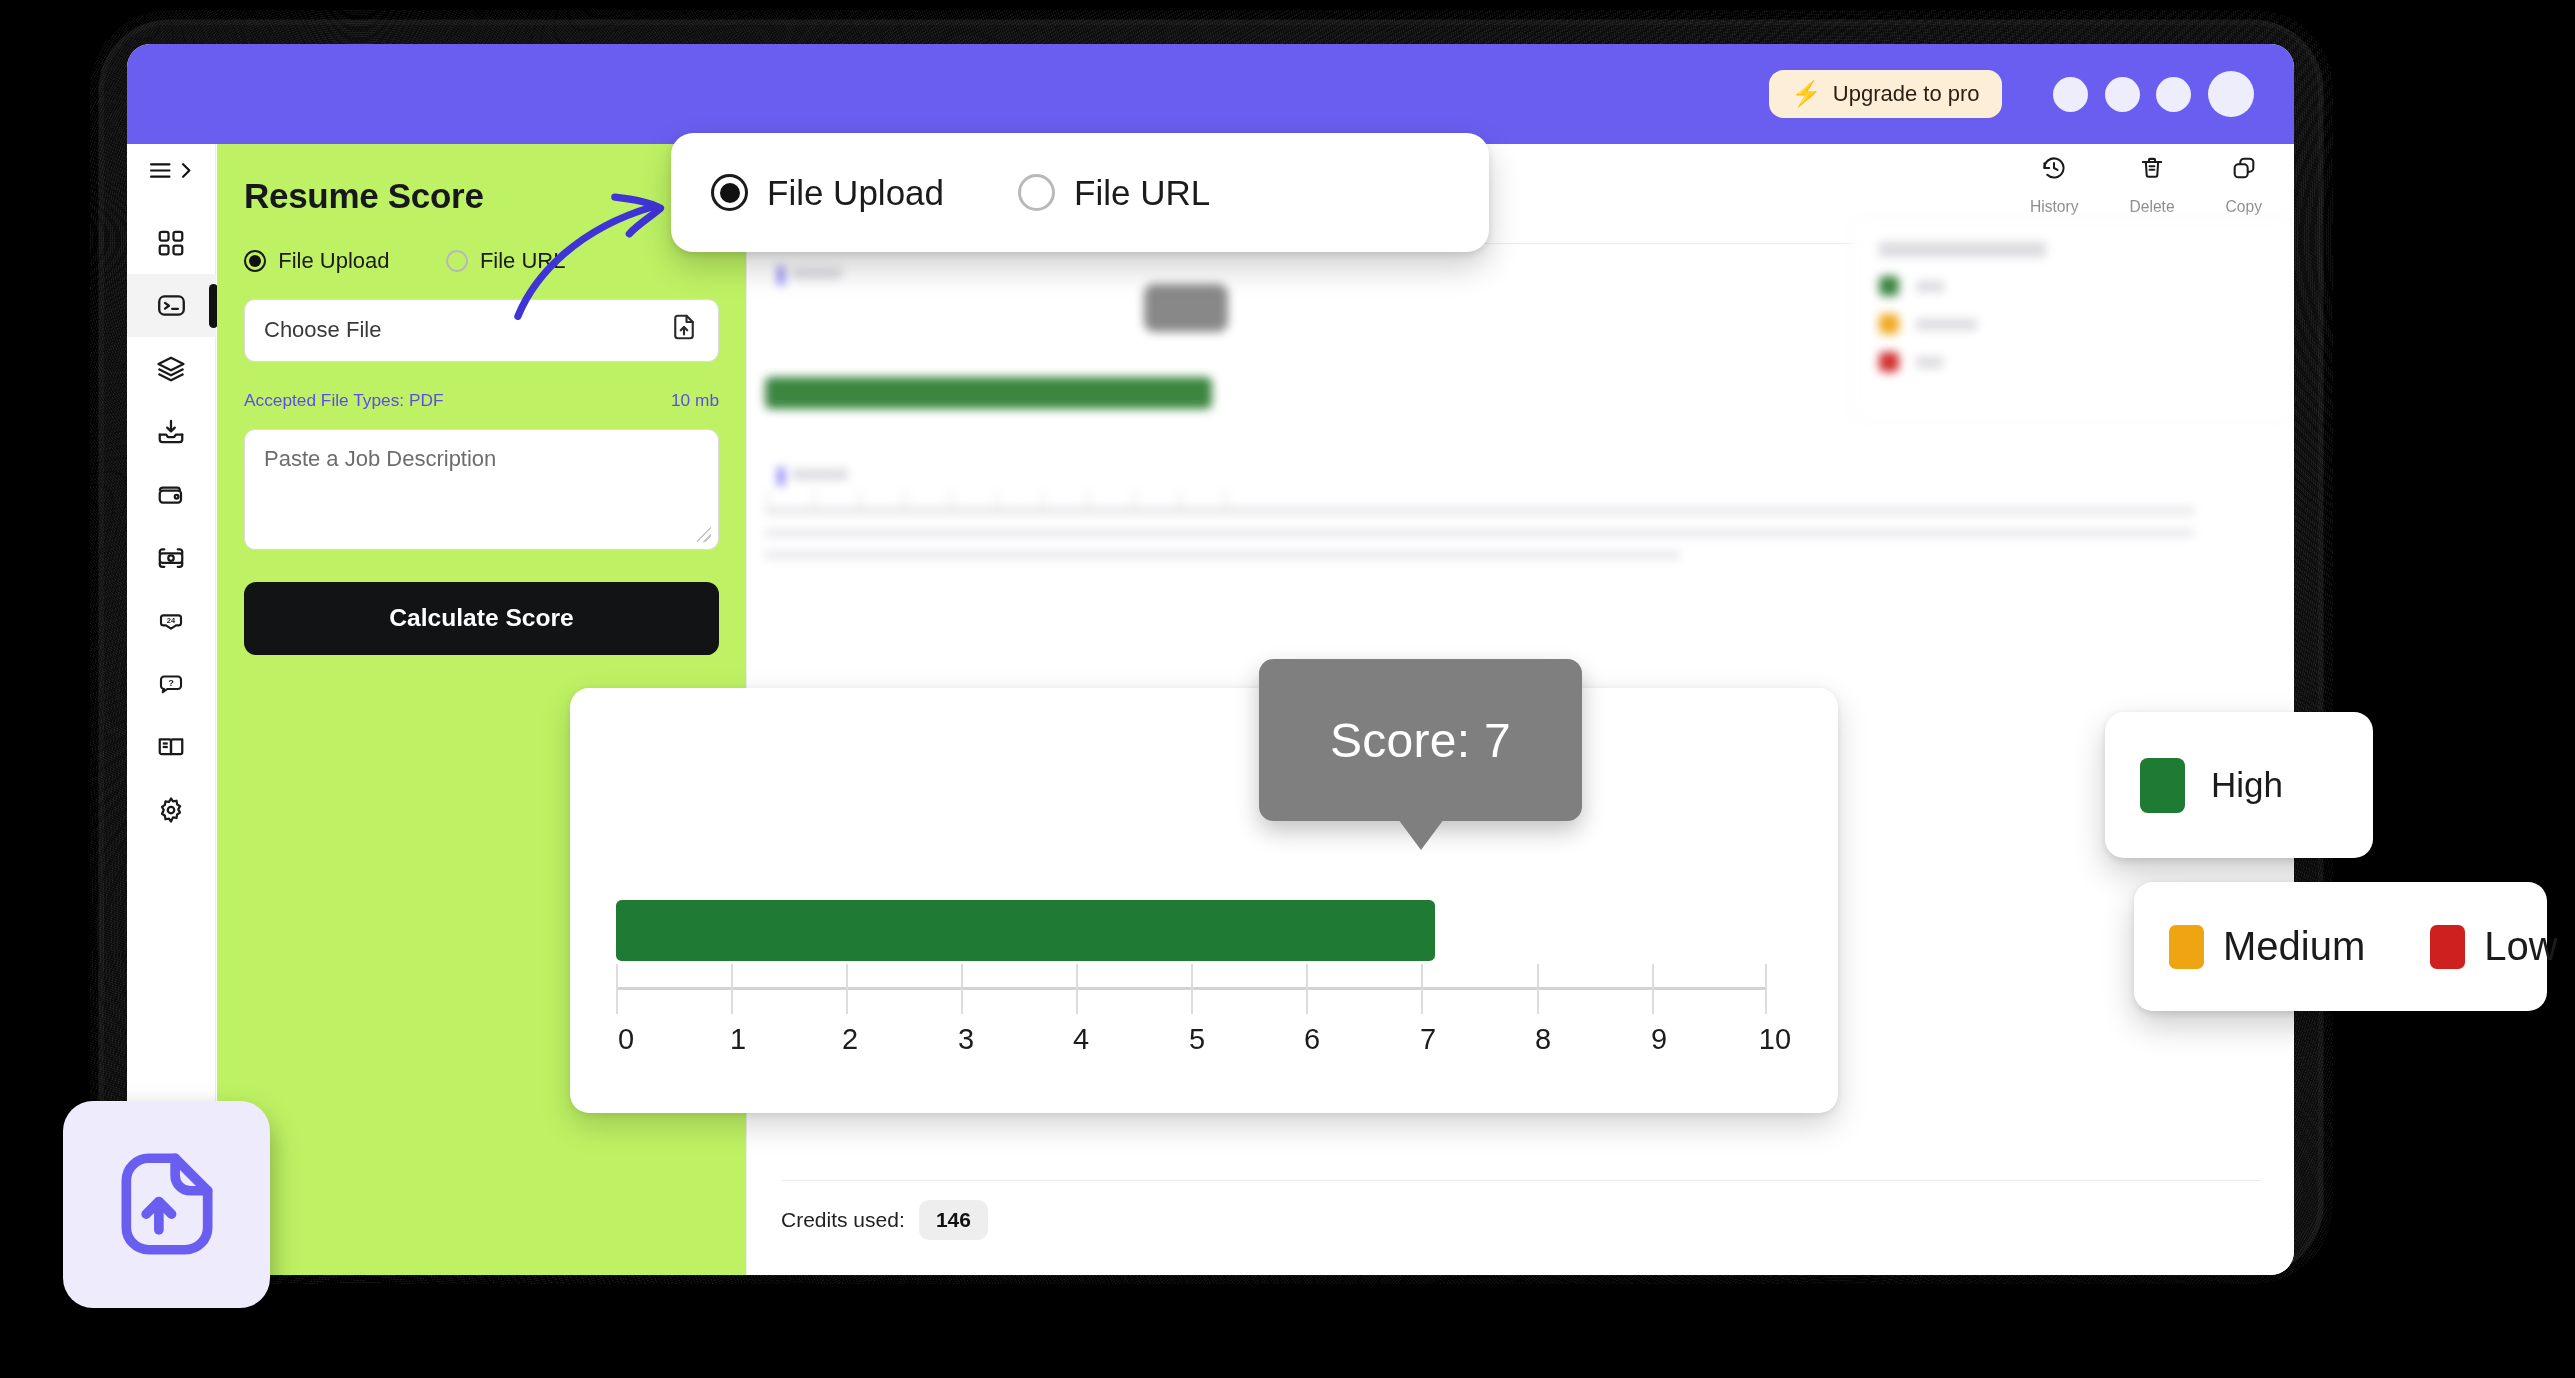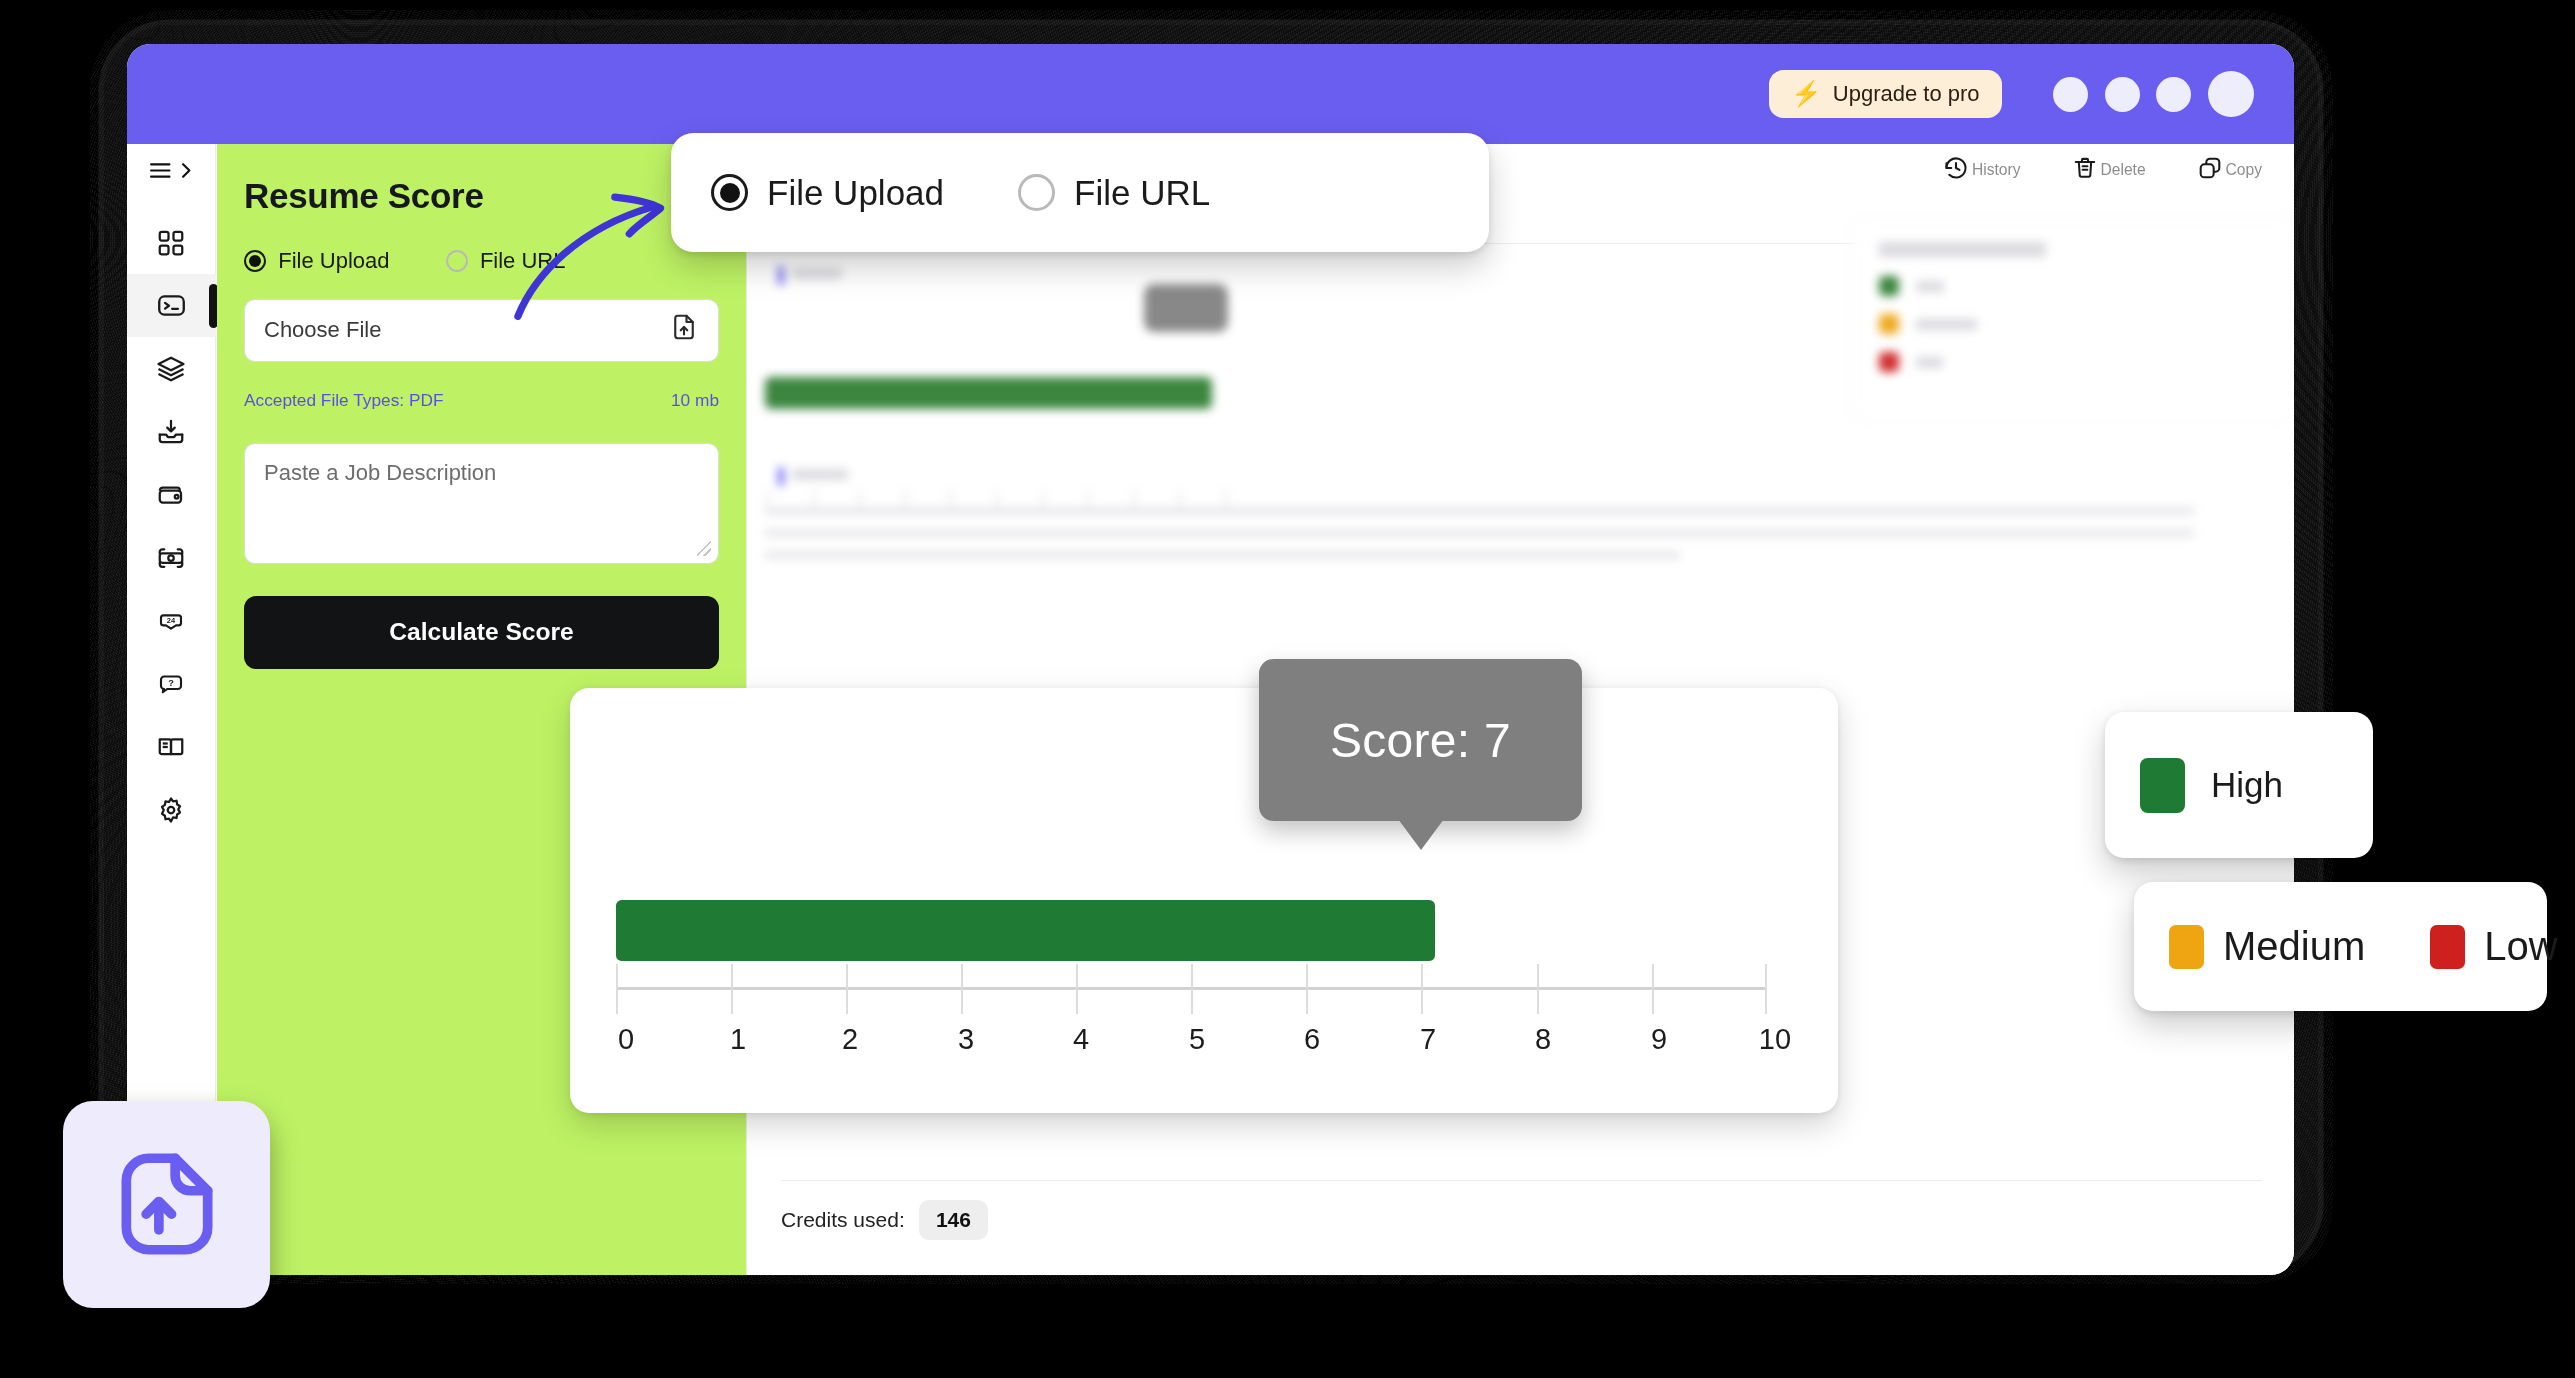--- a/index.html
+++ b/index.html
@@ -96,21 +96,21 @@
   .rdot i { display:block; width: 12.3px; height:12.3px; border-radius:50%; background:#111; }
   .rlabel { font-size: 22px; color:#1b1b1b; }
 
   .field {
     margin-top: 24.6px; height: 63px; border:1.1px solid #dcdcdc; border-radius:11px;
     display:flex; align-items:center; justify-content:space-between; padding: 16px 19px;
     font-size: 22px; color:#3a3a3a; cursor:pointer; background:#fff;
   }
   .hint-row { display:flex; justify-content:space-between; margin-top: 28px; font-size: 17.3px; color:#5b4ee8; }
   .textarea {
-    margin-top: 32px; height: 121px; border:1.1px solid #dcdcdc; border-radius:11px;
+    margin-top: 18px; height: 121px; border:1.1px solid #dcdcdc; border-radius:11px;
     padding: 16.7px 19px; font-size: 22px; color:#6d6d6d; position:relative; background:#fff;
   }
   .textarea::after{
     content:""; position:absolute; right:6.7px; bottom:6.7px; width:14.5px; height:14.5px;
     background:
       linear-gradient(135deg, transparent 45%, #c4c4c4 45%, #c4c4c4 55%, transparent 55%),
       linear-gradient(135deg, transparent 70%, #c4c4c4 70%, #c4c4c4 80%, transparent 80%);
   }
   .cta {
     margin-top: 32px; height: 73px; border-radius:12.3px; background:#111314; color:#fff;
@@ -120,21 +120,21 @@
   }
 
   
   .main {
     position:absolute; left:621px; top:100px; right:0; bottom:0; background:#fff;
   }
   .toolbar {
     position:absolute; right: 32px; top: 11px;
     display:flex; gap: 51px; align-items:flex-start;
   }
-  .tool { display:flex; flex-direction:row; align-items:center; gap:3px; cursor:pointer; }
+  .tool { display:flex; flex-direction:column; align-items:center; gap:13px; cursor:pointer; }
   .tool span { font-size: 15.6px; color:#8d8d8d; }
   .toolbar-divider { position:absolute; left:0; right:0; top:99px; height:1.1px; background:#ededed; }
 
   .blurred { position:absolute; inset:0; filter: blur(5px); opacity:.93; }
   .bl-label { position:absolute; height:11px; border-radius:2.8px; background:#d9d9de; }
   .bl-line  { position:absolute; height:7.8px; border-radius:2.2px; background:#e6e6ea; }
   .bl-accent{ position:absolute; width:5.6px; border-radius:2.2px; background:#6a5ef0; }
   .bl-greenbar { position:absolute; background:#2e7d32; border-radius:5.6px; }
   .bl-tooltip { position:absolute; background:#808080; border-radius:10px; }
   .bl-card { position:absolute; border:1.1px solid #ececec; border-radius:13.4px; background:#fff; }

